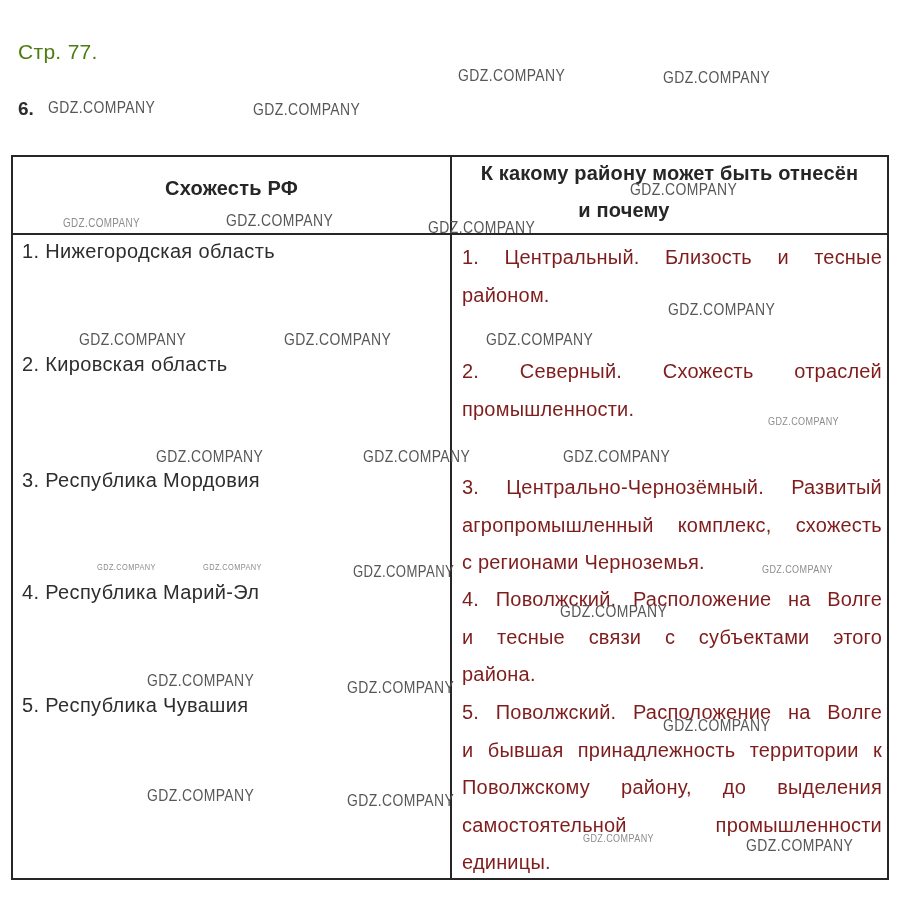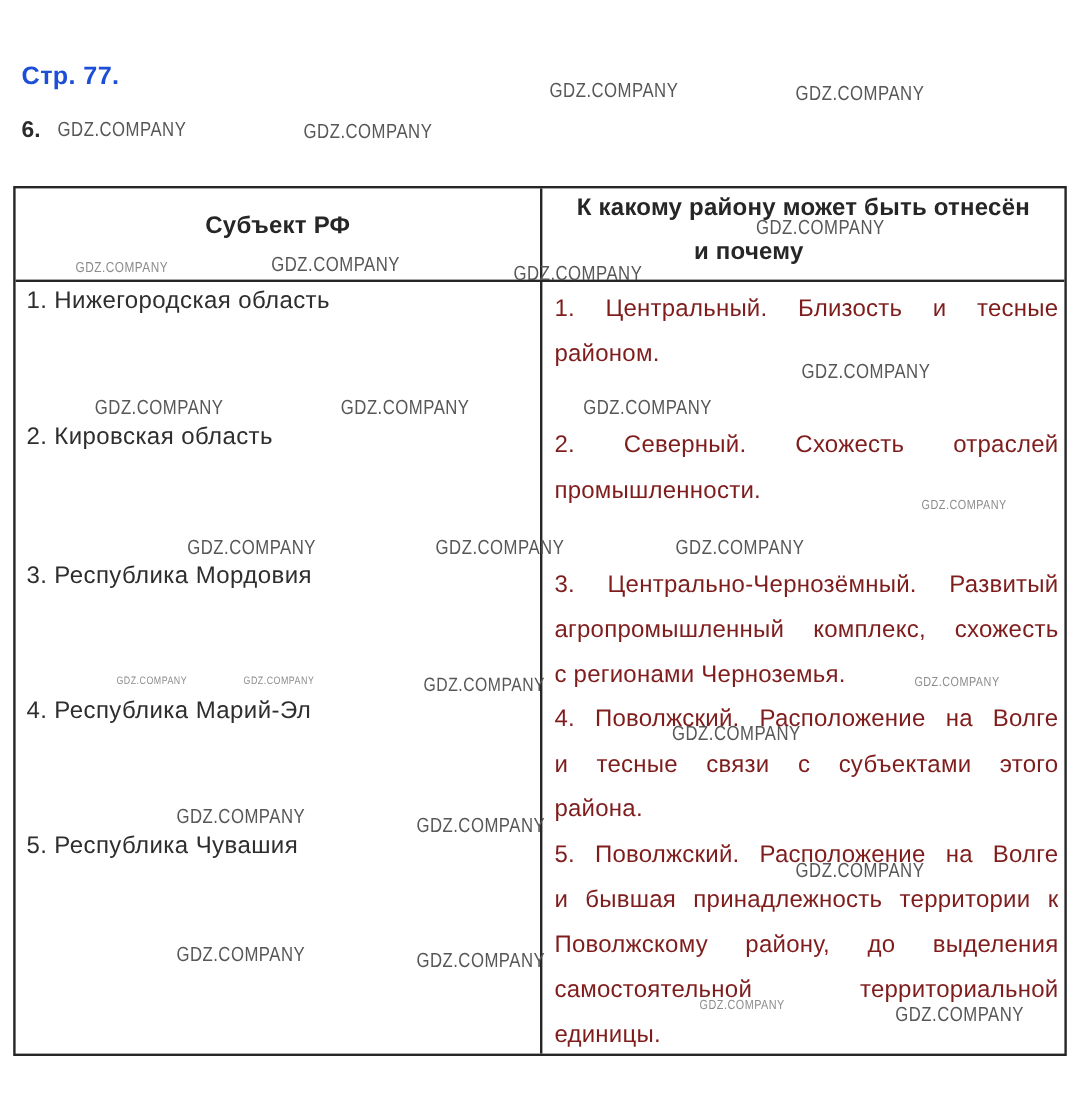--- a/index.html
+++ b/index.html
@@ -4,22 +4,22 @@
 <style>
   html,body{margin:0;padding:0;}
   body{
     width:900px;height:916px;position:relative;overflow:hidden;
     background:#ffffff;
     font-family:"Liberation Sans","DejaVu Sans",sans-serif;
     color:#282828;
   }
   
   .page-heading{
-    position:absolute;left:18px;top:52px;
-    font-size:21px;font-weight:700;letter-spacing:.3px;color:#1d4ed8;
+    position:absolute;left:18px;top:40px;
+    font-size:21px;font-weight:400;letter-spacing:.3px;color:#4d7c0f;
   }
   .item-number{
     position:absolute;left:18px;top:98px;
     font-size:19px;font-weight:700;color:#2b2b2b;
   }
   
   .wm{
     position:absolute;
     font-size:17px;font-weight:400;color:#575757;
     letter-spacing:.5px;white-space:nowrap;
@@ -94,21 +94,21 @@
 <div class="wm" style="left:663px;top:716px">GDZ.COMPANY</div>
 <div class="wm" style="left:147px;top:786px">GDZ.COMPANY</div>
 <div class="wm" style="left:347px;top:791px">GDZ.COMPANY</div>
 <div class="wm light" style="left:583px;top:832px;font-size:11px">GDZ.COMPANY</div>
 <div class="wm" style="left:746px;top:836px">GDZ.COMPANY</div>
 
 <div class="tbl">
   <div class="divider"></div>
   <div class="header-sep"></div>
 
-  <div class="th th-subject">Субъект РФ</div>
+  <div class="th th-subject">Схожесть РФ</div>
   <div class="th th-district-1">К какому району может быть отнесён</div>
   <div class="th th-district-2">и почему</div>
 
   <div class="td-subject" style="top:83px">1. Нижегородская область</div>
   <div class="td-subject" style="top:196px">2. Кировская область</div>
   <div class="td-subject" style="top:312px">3. Республика Мордовия</div>
   <div class="td-subject" style="top:424px">4. Республика Марий-Эл</div>
   <div class="td-subject" style="top:537px">5. Республика Чувашия</div>
 
   <div class="td-district" style="top:82px">
@@ -126,16 +126,16 @@
     </div>
   <div class="td-district" style="top:424px">
       <div class="jline">4. Поволжский. Расположение на Волге</div>
       <div class="jline">и тесные связи с субъектами этого</div>
       <div class="jline jlast">района.</div>
     </div>
   <div class="td-district" style="top:537px">
       <div class="jline">5. Поволжский. Расположение на Волге</div>
       <div class="jline">и бывшая принадлежность территории к</div>
       <div class="jline">Поволжскому району, до выделения</div>
-      <div class="jline">самостоятельной территориальной</div>
+      <div class="jline">самостоятельной промышленности</div>
       <div class="jline jlast">единицы.</div>
     </div>
 </div>
 
 </body></html>

